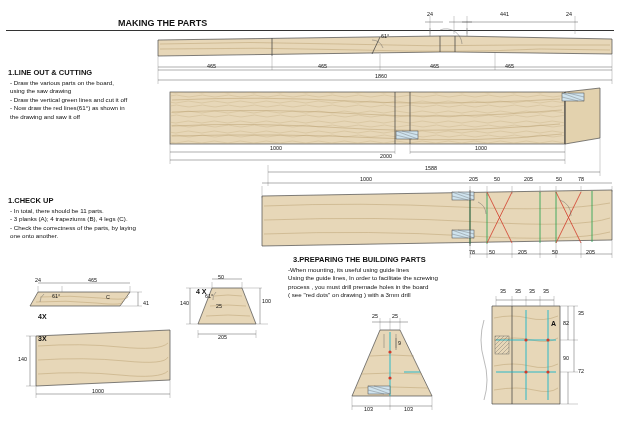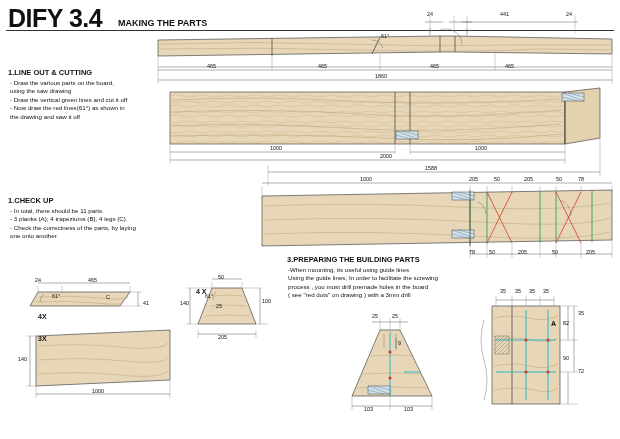--- a/index.html
+++ b/index.html
@@ -55,38 +55,37 @@
   .cyan{stroke:#17b5c9;stroke-width:0.9;fill:none;}
   .reddot{fill:#d23b2a;}
   .hatch{fill:none;stroke:#5a5a5a;stroke-width:0.35;}
   .plate{fill:#cfe3ee;stroke:#444;stroke-width:0.5;}
 </style>
 </head>
 <body>
 
 <div class="page">
 
-  <div class="title">DIFY 3.4</div>
   <div class="subtitle">MAKING THE PARTS</div>
   <div class="rule"></div>
 
   <div class="sec-head" style="left:8px;top:68px;">1.LINE OUT &amp; CUTTING</div>
   <div class="sec-body" style="left:10px;top:79px;width:160px;">- Draw the various parts on the board,
    using the saw drawing
 - Draw the vertical green lines and cut it off
 - Now draw the red lines(61°) as shown in
    the drawing and saw it off</div>
 
   <div class="sec-head" style="left:8px;top:196px;">1.CHECK UP</div>
   <div class="sec-body" style="left:10px;top:207px;width:180px;">- In total, there should be 11 parts.
 - 3 planks (A); 4 trapeziums (B), 4 legs (C).
 - Check the correctness of the parts, by laying
   one onto another.</div>
 
-  <div class="sec-head" style="left:287px;top:255px;text-align:right;">3.PREPARING THE BUILDING PARTS</div>
+  <div class="sec-head" style="left:293px;top:255px;text-align:right;">3.PREPARING THE BUILDING PARTS</div>
   <div class="sec-body" style="left:288px;top:266px;width:220px;">-When mounting, its useful using guide lines
 Using the guide  lines, In order to facilitate the screwing
 process , you must drill premade holes in the board
 ( see "red dots" on drawing ) with a 3mm drill</div>
 
   <svg width="620" height="439">
     <defs>
       <pattern id="grainp" width="26" height="10" patternUnits="userSpaceOnUse">
         <path d="M0 2 Q 6 0 13 2 T 26 2" class="grain2"></path>
         <path d="M0 6 Q 7 8 14 6 T 26 6" class="grain2"></path>

